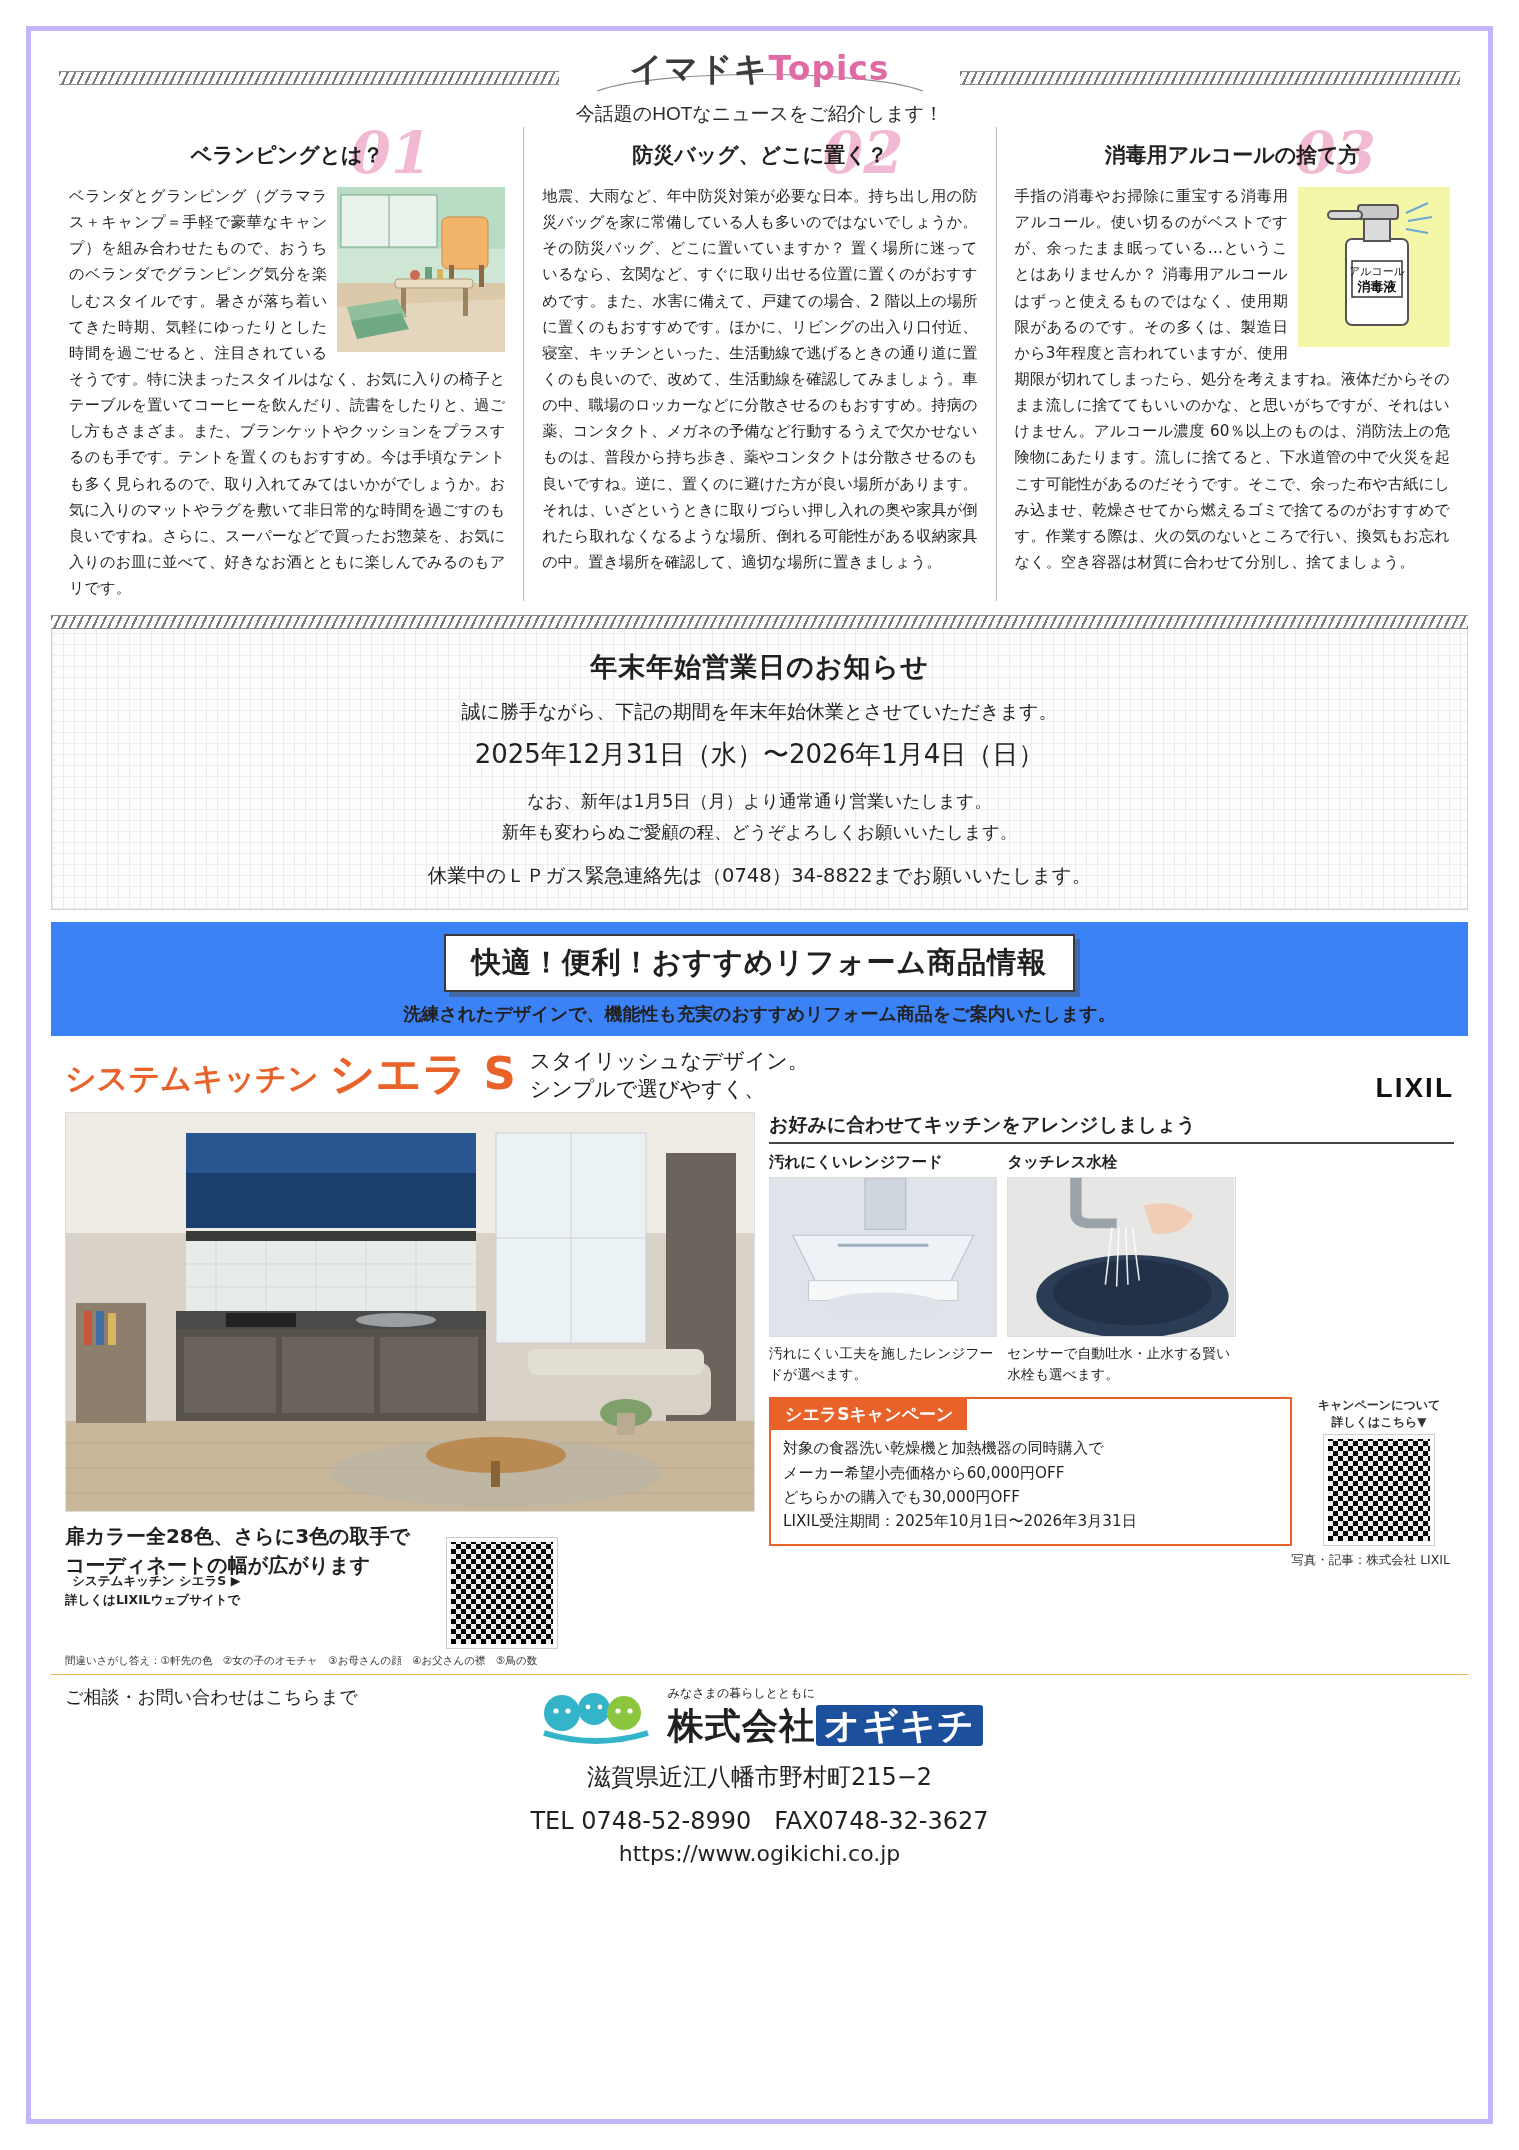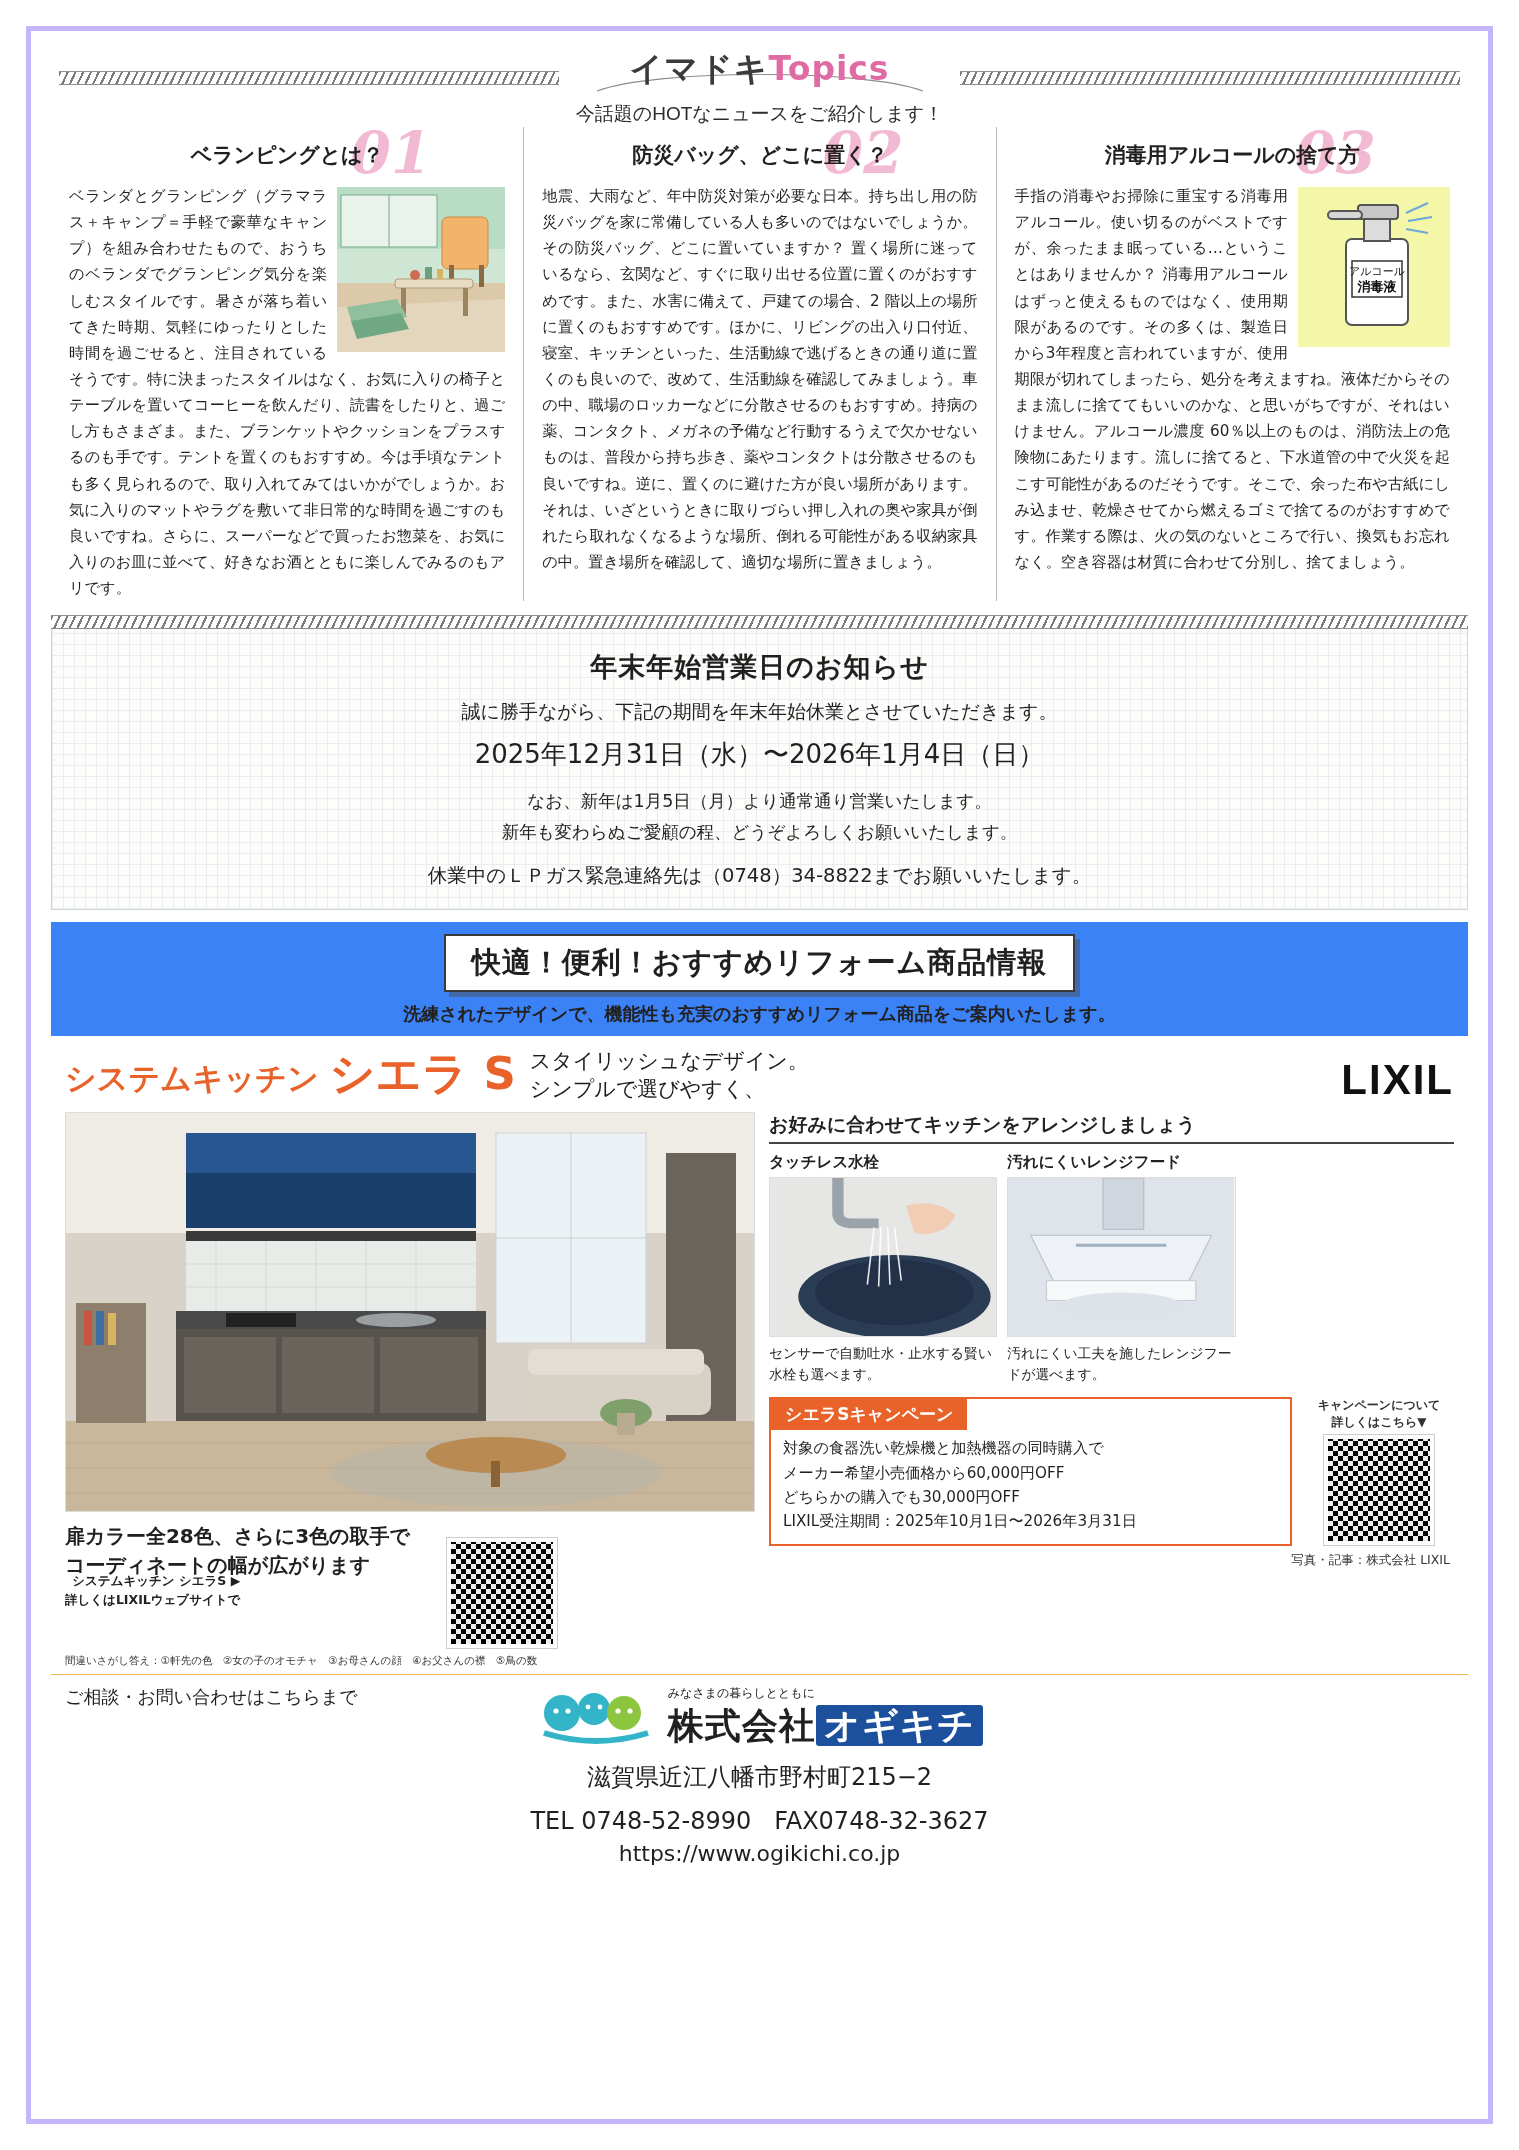--- a/index.html
+++ b/index.html
@@ -107,21 +107,21 @@
     font-family:"DejaVu Sans", sans-serif; }
 
   
   .product { padding:8px 14px 0; }
   .prod-head { display:flex; align-items:flex-end; gap:14px; }
   .prod-title { font-size:31px; font-weight:700; color:#e8622a;
     font-family:"DejaVu Sans", sans-serif; }
   .prod-title .big { font-size:45px; }
   .prod-tag { font-size:21px; line-height:1.35; color:#1d1d1d; flex:1;
     font-family:"DejaVu Sans", sans-serif; }
-  .lixil { font-size:42px; font-weight:700; letter-spacing:2px; color:#111;
+  .lixil { font-size:28px; font-weight:700; letter-spacing:2px; color:#111;
     font-family:"Liberation Sans", sans-serif; }
 
   .prod-main { display:flex; gap:14px; margin-top:8px; }
   .kitchen-photo {
     width:690px; height:400px; border:1px solid #ddd; position:relative; overflow:hidden;
     background:linear-gradient(180deg,#e7e2d9 0%, #cfcabf 55%, #b9b2a6 100%);
   }
   .caption { margin-top:10px; font-size:20px; line-height:1.45; font-weight:700;
     font-family:"DejaVu Sans", sans-serif; }
 
@@ -376,52 +376,52 @@
               <div class="qr"></div>
             </div>
           </div>
 
           <div class="arrange">
             <div class="arrange-h">お好みに合わせてキッチンをアレンジしましょう</div>
             <div class="arr-row">
 
 
               <div class="arr-item">
+                <div class="lab">汚れにくいレンジフード</div>
+                <div class="arr-img">
+                  <svg width="100%" height="100%" viewBox="0 0 200 160" preserveAspectRatio="none">
+                    <rect width="200" height="160" fill="#dfe4ea"></rect>
+                    <rect x="84" y="0" width="36" height="52" fill="#cfd6de" stroke="#b3bcc6"></rect>
+                    <path d="M20 58 L180 58 L160 104 L40 104 Z" fill="#eef2f6" stroke="#b9c2ca"></path>
+                    <rect x="34" y="104" width="132" height="20" fill="#f6f8fa" stroke="#c3ccd4"></rect>
+                    <ellipse cx="100" cy="130" rx="54" ry="14" fill="#dde3e9"></ellipse>
+                    <line x1="60" y1="68" x2="140" y2="68" stroke="#9fb0be" stroke-width="3"></line>
+                  </svg>
+                </div>
+                <div class="arr-txt">汚れにくい工夫を施したレンジフードが選べます。</div>
+              </div>
+
+              <div class="arr-item">
                 <div class="lab">タッチレス水栓</div>
                 <div class="arr-img">
                   <svg width="100%" height="100%" viewBox="0 0 200 160" preserveAspectRatio="none">
                     <rect width="200" height="160" fill="#e6e6e4"></rect>
                     <ellipse cx="110" cy="120" rx="85" ry="42" fill="#2b3c55"></ellipse>
                     <ellipse cx="110" cy="116" rx="70" ry="33" fill="#223048"></ellipse>
                     <path d="M60 0 L60 36 Q60 46 74 46 L96 46" stroke="#9aa2aa" stroke-width="10" fill="none"></path>
                     <g stroke="#ffffff" stroke-width="1.4" opacity=".9">
                       <line x1="92" y1="50" x2="86" y2="108"></line>
                       <line x1="98" y1="50" x2="96" y2="110"></line>
                       <line x1="104" y1="50" x2="106" y2="108"></line>
                       <line x1="110" y1="50" x2="116" y2="104"></line>
                     </g>
                     <path d="M120 28 q28 -8 44 10 q-10 22 -36 18 z" fill="#f0cdb4"></path>
                   </svg>
                 </div>
                 <div class="arr-txt">センサーで自動吐水・止水する賢い水栓も選べます。</div>
-              </div>
-
-              <div class="arr-item">
-                <div class="lab">汚れにくいレンジフード</div>
-                <div class="arr-img">
-                  <svg width="100%" height="100%" viewBox="0 0 200 160" preserveAspectRatio="none">
-                    <rect width="200" height="160" fill="#dfe4ea"></rect>
-                    <rect x="84" y="0" width="36" height="52" fill="#cfd6de" stroke="#b3bcc6"></rect>
-                    <path d="M20 58 L180 58 L160 104 L40 104 Z" fill="#eef2f6" stroke="#b9c2ca"></path>
-                    <rect x="34" y="104" width="132" height="20" fill="#f6f8fa" stroke="#c3ccd4"></rect>
-                    <ellipse cx="100" cy="130" rx="54" ry="14" fill="#dde3e9"></ellipse>
-                    <line x1="60" y1="68" x2="140" y2="68" stroke="#9fb0be" stroke-width="3"></line>
-                  </svg>
-                </div>
-                <div class="arr-txt">汚れにくい工夫を施したレンジフードが選べます。</div>
               </div>
             </div>
 
             <div class="campaign">
               <div class="camp-box">
                 <div class="camp-ttl">シエラSキャンペーン</div>
                 <div class="camp-lines">
                   <div>対象の食器洗い乾燥機と加熱機器の同時購入で</div>
                   <div>メーカー希望小売価格から60,000円OFF</div>
                   <div>どちらかの購入でも30,000円OFF</div>

